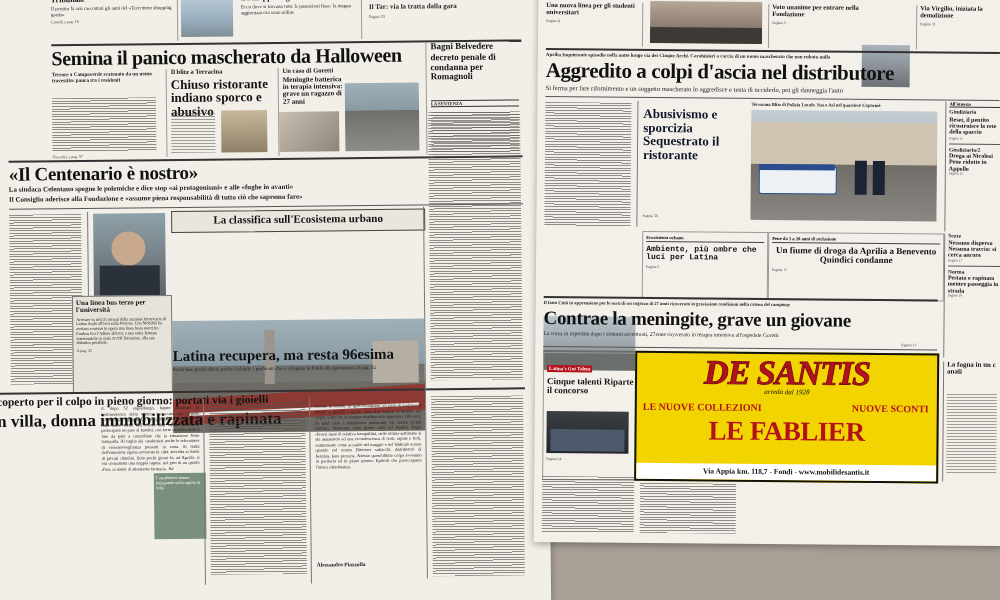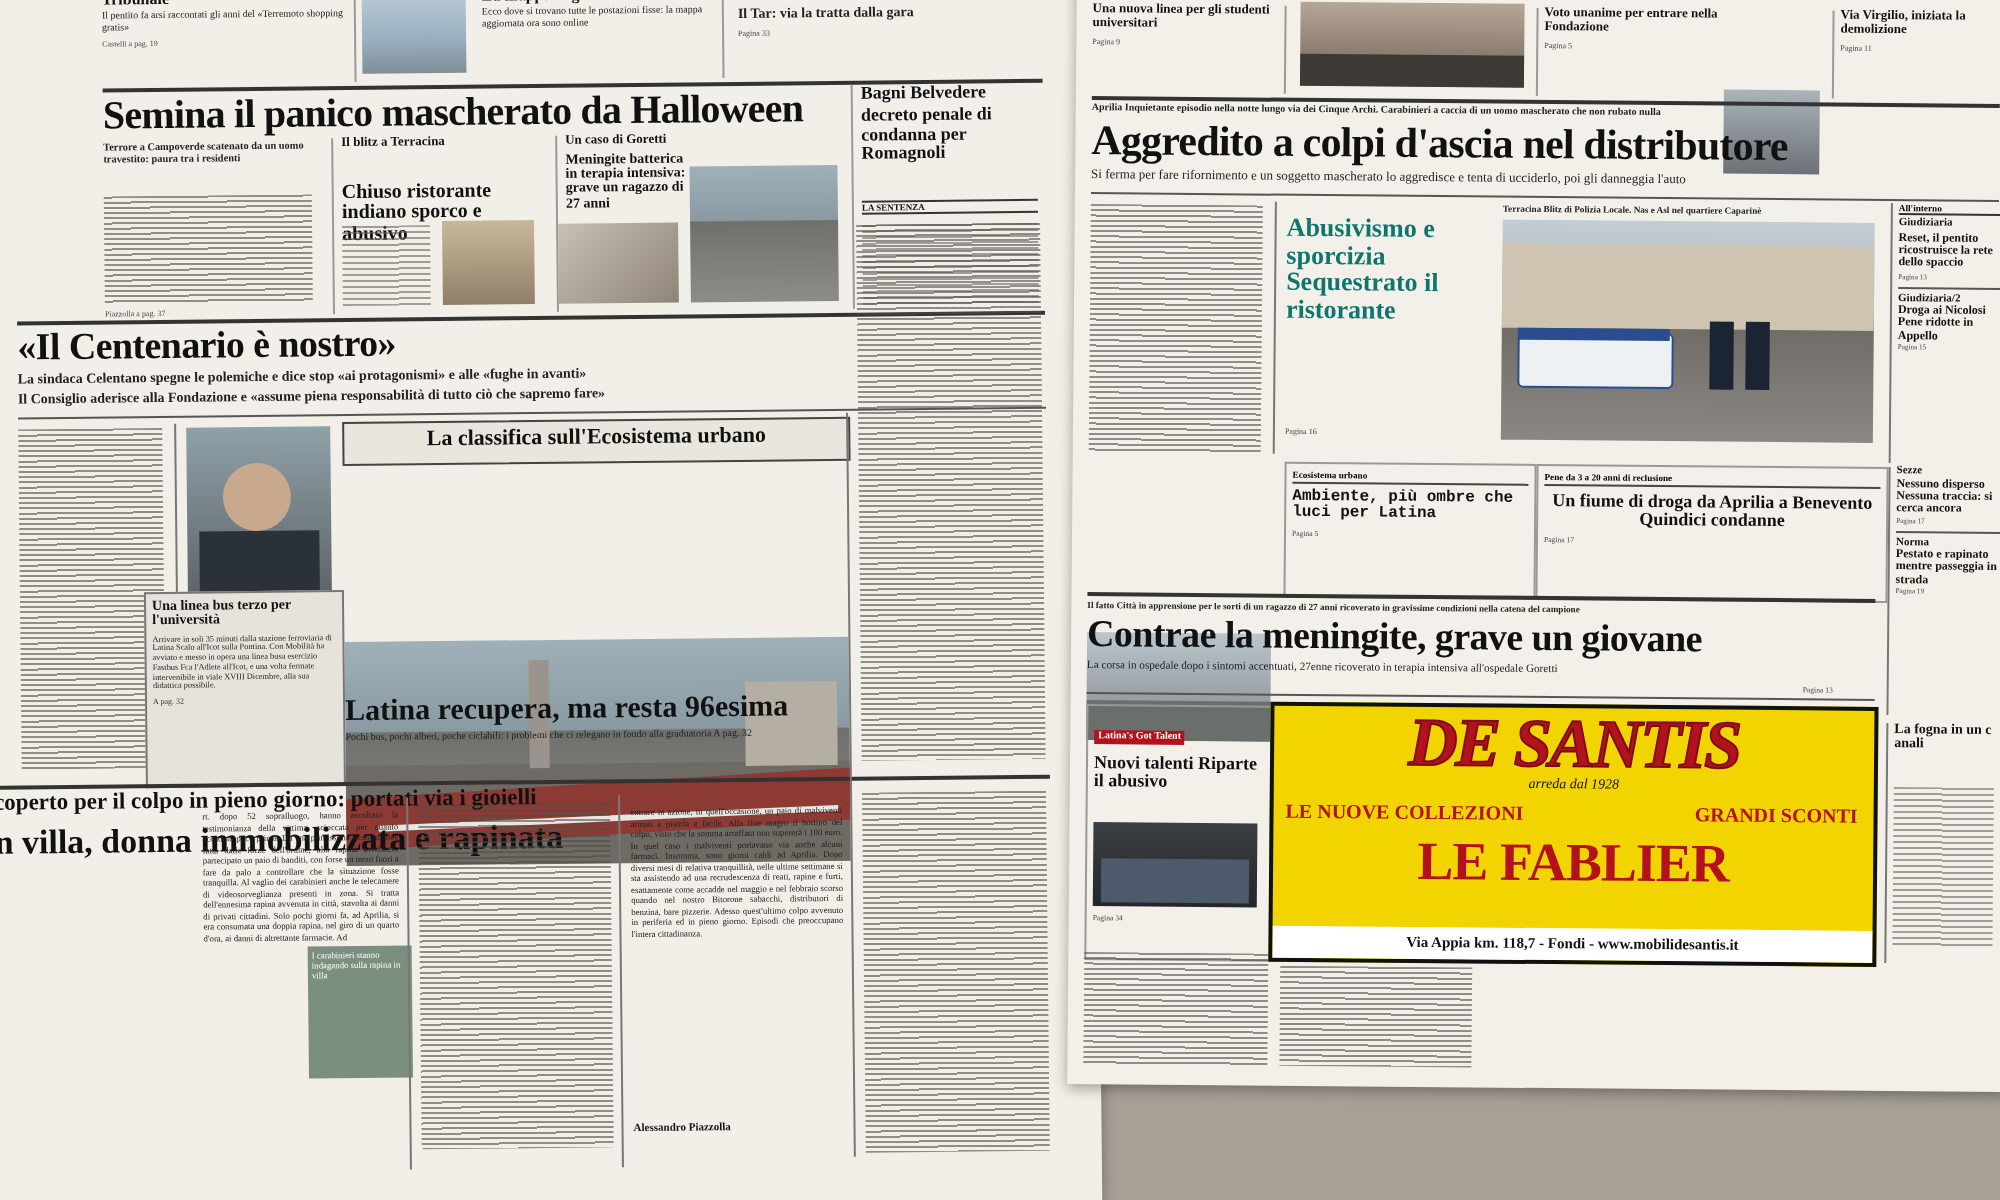--- a/index.html
+++ b/index.html
@@ -50,21 +50,21 @@
   
   .ad{position:absolute;background:#f2d400;border:2px solid #111;overflow:hidden;}
   .ad-brand{
     font-family:"Liberation Serif", serif;
     font-style:italic;font-weight:bold;color:#b3121d;
     -webkit-text-stroke:1px #7d0d14;
     letter-spacing:-1px;
   }
   .ad-white{background:#fff;}
 
-  .hdr-red{color:#0f766e;}
+  .hdr-red{color:#0f172a;}
   .center{text-align:center;}
   .just{text-align:justify;}
 </style>
 </head>
 <body>
 
 <div id="scene">
 
   <div class="desk-bottom"></div>
 
@@ -95,21 +95,21 @@
     <div class="blk hl" style="left:58px;top:52px;width:370px;font-size:20px;letter-spacing:-0.4px;">Semina il panico mascherato da Halloween</div>
 
     <div class="blk" style="left:58px;top:76px;width:108px;height:84px;">
       <div class="sub" style="font-size:5.2px;font-weight:bold;">Terrore a Campoverde scatenato da un uomo travestito: paura tra i residenti</div>
       <div class="greek dense" style="position:absolute;left:0;top:26px;width:104px;height:54px;"></div>
       <div style="position:absolute;left:0;top:82px;font-size:4px;color:#444;">Piazzolla a pag. 37</div>
     </div>
 
     <div class="blk" style="left:172px;top:74px;width:104px;height:88px;border-left:1px solid #999;padding-left:4px;">
       <div class="hl" style="font-size:6.5px;">Il blitz a Terracina</div>
-      <div class="hl" style="font-size:10px;margin-top:16px;line-height:1.05;">Chiuso ristorante indiano sporco e abusivo</div>
+      <div class="hl" style="font-size:13px;margin-top:2px;line-height:1.05;">Chiuso ristorante indiano sporco e abusivo</div>
       <div class="greek" style="position:absolute;left:4px;top:44px;width:44px;height:40px;"></div>
       <div class="photo warm" style="position:absolute;left:54px;top:42px;width:46px;height:42px;"></div>
     </div>
 
     <div class="blk" style="left:284px;top:74px;width:142px;height:88px;border-left:1px solid #999;padding-left:4px;">
       <div class="hl" style="font-size:6.5px;">Un caso di Goretti</div>
       <div class="hl" style="font-size:7px;margin-top:2px;line-height:1.05;width:64px;">Meningite batterica in terapia intensiva: grave un ragazzo di 27 anni</div>
       <div class="photo" style="position:absolute;left:0px;top:44px;width:60px;height:40px;background:linear-gradient(135deg,#c8c0b2,#8e8578);"></div>
       <div class="photo street" style="position:absolute;left:66px;top:16px;width:74px;height:68px;"></div>
     </div>
@@ -259,32 +259,32 @@
     <div class="blk rule2" style="left:8px;top:306px;width:394px;"></div>
 
     <div class="blk sub" style="left:8px;top:310px;width:394px;font-size:4.6px;font-weight:bold;">Il fatto Città in apprensione per le sorti di un ragazzo di 27 anni ricoverato in gravissime condizioni nella catena del campione</div>
     <div class="blk hl" style="left:8px;top:318px;width:394px;font-size:19px;letter-spacing:-0.3px;">Contrae la meningite, grave un giovane</div>
     <div class="blk sub" style="left:8px;top:340px;width:394px;font-size:5.6px;">La corsa in ospedale dopo i sintomi accentuati, 27enne ricoverato in terapia intensiva all'ospedale Goretti</div>
     <div class="blk" style="left:366px;top:350px;font-size:3.8px;color:#444;">Pagina 13</div>
     <div class="blk thin" style="left:8px;top:356px;width:394px;"></div>
 
     <div class="blk" style="left:8px;top:362px;width:88px;height:120px;border:1px solid #999;padding:3px;">
       <div style="font-size:5px;font-weight:bold;background:#b3121d;color:#fff;padding:1px 2px;display:inline-block;">Latina's Got Talent</div>
-      <div class="hl" style="font-size:9px;margin-top:3px;line-height:1.05;">Nuovi talenti Riparte il abusivo</div>
+      <div class="hl" style="font-size:9px;margin-top:3px;line-height:1.05;">Cinque talenti Riparte il concorso</div>
       <div class="photo dark" style="position:absolute;left:3px;top:58px;width:82px;height:42px;">
         <div style="position:absolute;left:4px;top:18px;width:74px;height:22px;background:#4d5a6b;"></div>
       </div>
       <div style="position:absolute;left:3px;top:104px;font-size:3.8px;color:#444;">Pagina 34</div>
     </div>
 
     <div class="ad" style="left:100px;top:360px;width:300px;height:126px;">
       <div class="ad-brand center" style="font-size:34px;line-height:1;margin-top:2px;">DE SANTIS</div>
       <div class="center" style="font-size:7px;font-style:italic;color:#111;margin-top:-2px;">arreda dal 1928</div>
       <div style="position:absolute;left:6px;top:48px;font-size:10px;font-weight:bold;color:#b3121d;">LE NUOVE COLLEZIONI</div>
-      <div style="position:absolute;right:8px;top:48px;font-size:10px;font-weight:bold;color:#b3121d;">GRANDI SCONTI</div>
+      <div style="position:absolute;right:8px;top:48px;font-size:10px;font-weight:bold;color:#b3121d;">NUOVE SCONTI</div>
       <div class="center" style="position:absolute;left:0;right:0;top:62px;font-size:27px;font-weight:bold;color:#b3121d;letter-spacing:-0.5px;">LE FABLIER</div>
       <div class="ad-white center" style="position:absolute;left:0;right:0;bottom:0;height:16px;line-height:16px;font-size:7.5px;font-weight:bold;color:#111;">Via Appia km. 118,7 - Fondi - www.mobilidesantis.it</div>
     </div>
 
     <div class="blk" style="left:408px;top:368px;width:56px;height:120px;border-left:1px solid #777;padding-left:3px;">
       <div class="hl" style="font-size:7px;line-height:1.05;">La fogna in un c anali</div>
       <div class="greek" style="position:absolute;left:3px;top:32px;width:50px;height:80px;"></div>
     </div>
 
     <div class="blk greek dense" style="left:8px;top:486px;width:92px;height:56px;"></div>

